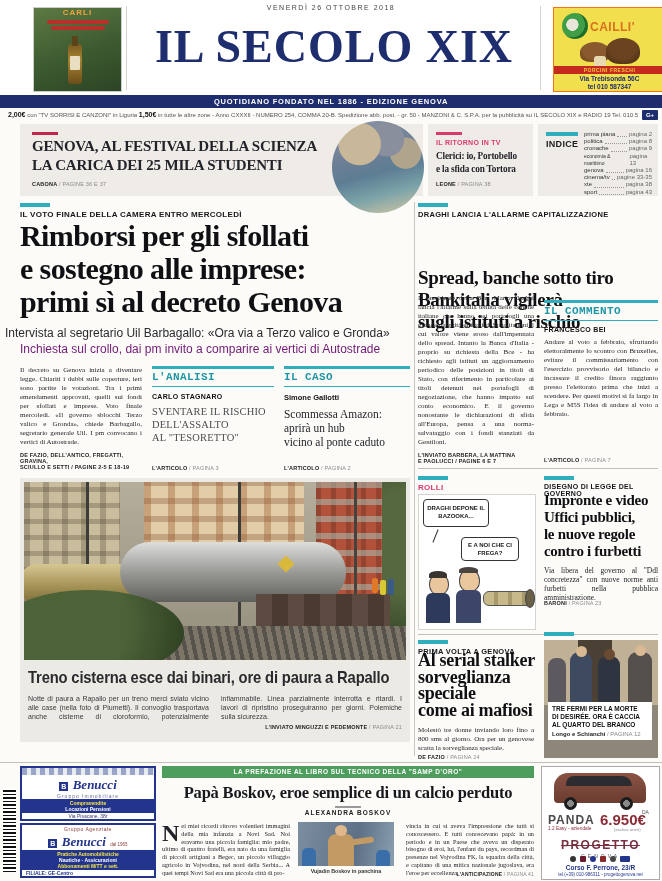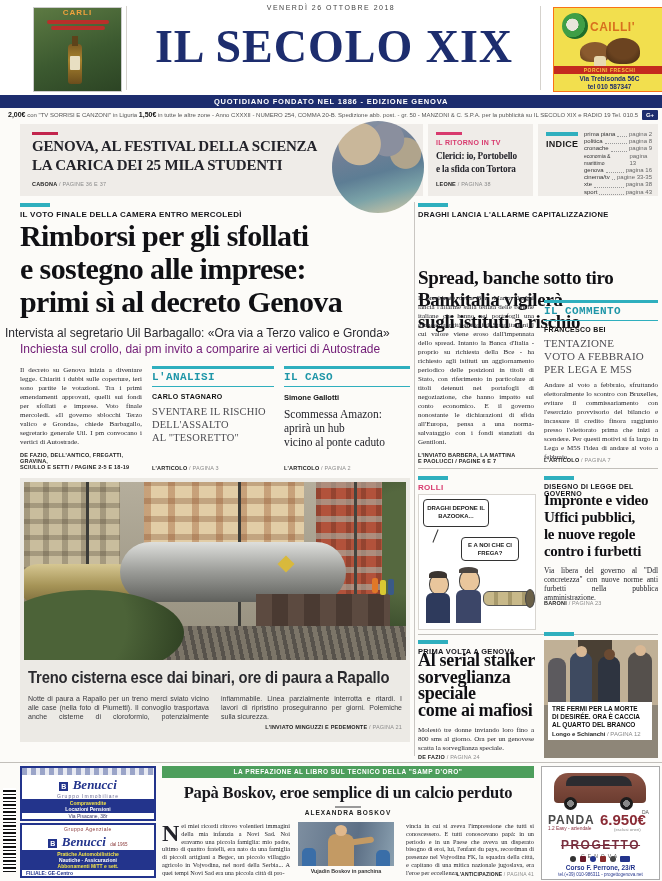--- a/index.html
+++ b/index.html
@@ -215,23 +215,20 @@
 sugli istituti a rischio</div>
   <div class="abs bodytext jus" style="left:418px;top:294px;width:116px;">Il presidente della Bce, Mario Draghi lancia l'allarme sulla tenuta delle banche italiane che hanno nei portafogli una grande quantità di titoli di Stato italiani il cui valore viene eroso dall'impennata dello spread. Intanto la Banca d'Italia - proprio su richiesta della Bce - ha richiesto agli istituti un aggiornamento periodico delle posizioni in titoli di Stato, con riferimento in particolare ai titoli detenuti nei portafogli di negoziazione, che hanno impatto sul conto economico. E il governo nonostante le dichiarazioni di sfida all'Europa, pensa a una norma-salvataggio con i fondi stanziati da Gentiloni.</div>
   <div class="abs byline" style="left:418px;top:452px;width:120px;">
     <b>L'INVIATO BARBERA, LA MATTINA</b><br>
     <b>E PAOLUCCI / PAGINE 6 E 7</b>
   </div>
 
   <div class="abs oprule" style="left:544px;top:300px;width:114px;height:160px;">
     <div class="oplabel oprule2" style="padding:2px 0 3px;">IL COMMENTO</div>
     <div class="opauthor" style="margin-top:5px;">FRANCESCO BEI</div>
-    <div class="optitle pre" style="margin-top:4px;">TENTAZIONE
-VOTO A FEBBRAIO
-PER LEGA E M5S</div>
     <div class="bodytext jus" style="margin-top:5px;">Andare al voto a febbraio, sfruttando elettoralmente lo scontro con Bruxelles, evitare il commissariamento con l'esercizio provvisorio del bilancio e incassare il credito finora raggiunto presso l'elettorato prima che inizi a scendere. Per questi motivi si fa largo in Lega e M5S l'idea di andare al voto a febbraio.</div>
     <div class="byline" style="position:absolute;bottom:0;left:0;">
       <b>L'ARTICOLO</b><span> / PAGINA 7</span>
     </div>
   </div>
 
   <div class="abs marker" style="left:418px;top:476px;"></div>
   <div class="abs kicker-pink" style="left:418px;top:483px;">ROLLI</div>
   <div class="abs" style="left:418px;top:494px;width:116px;height:134px;background:#fff;border:1px solid #d8d5d0;">
     <div style="position:absolute;left:4px;top:4px;width:66px;height:28px;border:1px solid #333;border-radius:4px;font-weight:bold;font-size:6px;line-height:8px;text-align:center;padding:4px 2px;box-sizing:border-box;background:#fff;">DRAGHI DEPONE IL BAZOOKA...</div>

